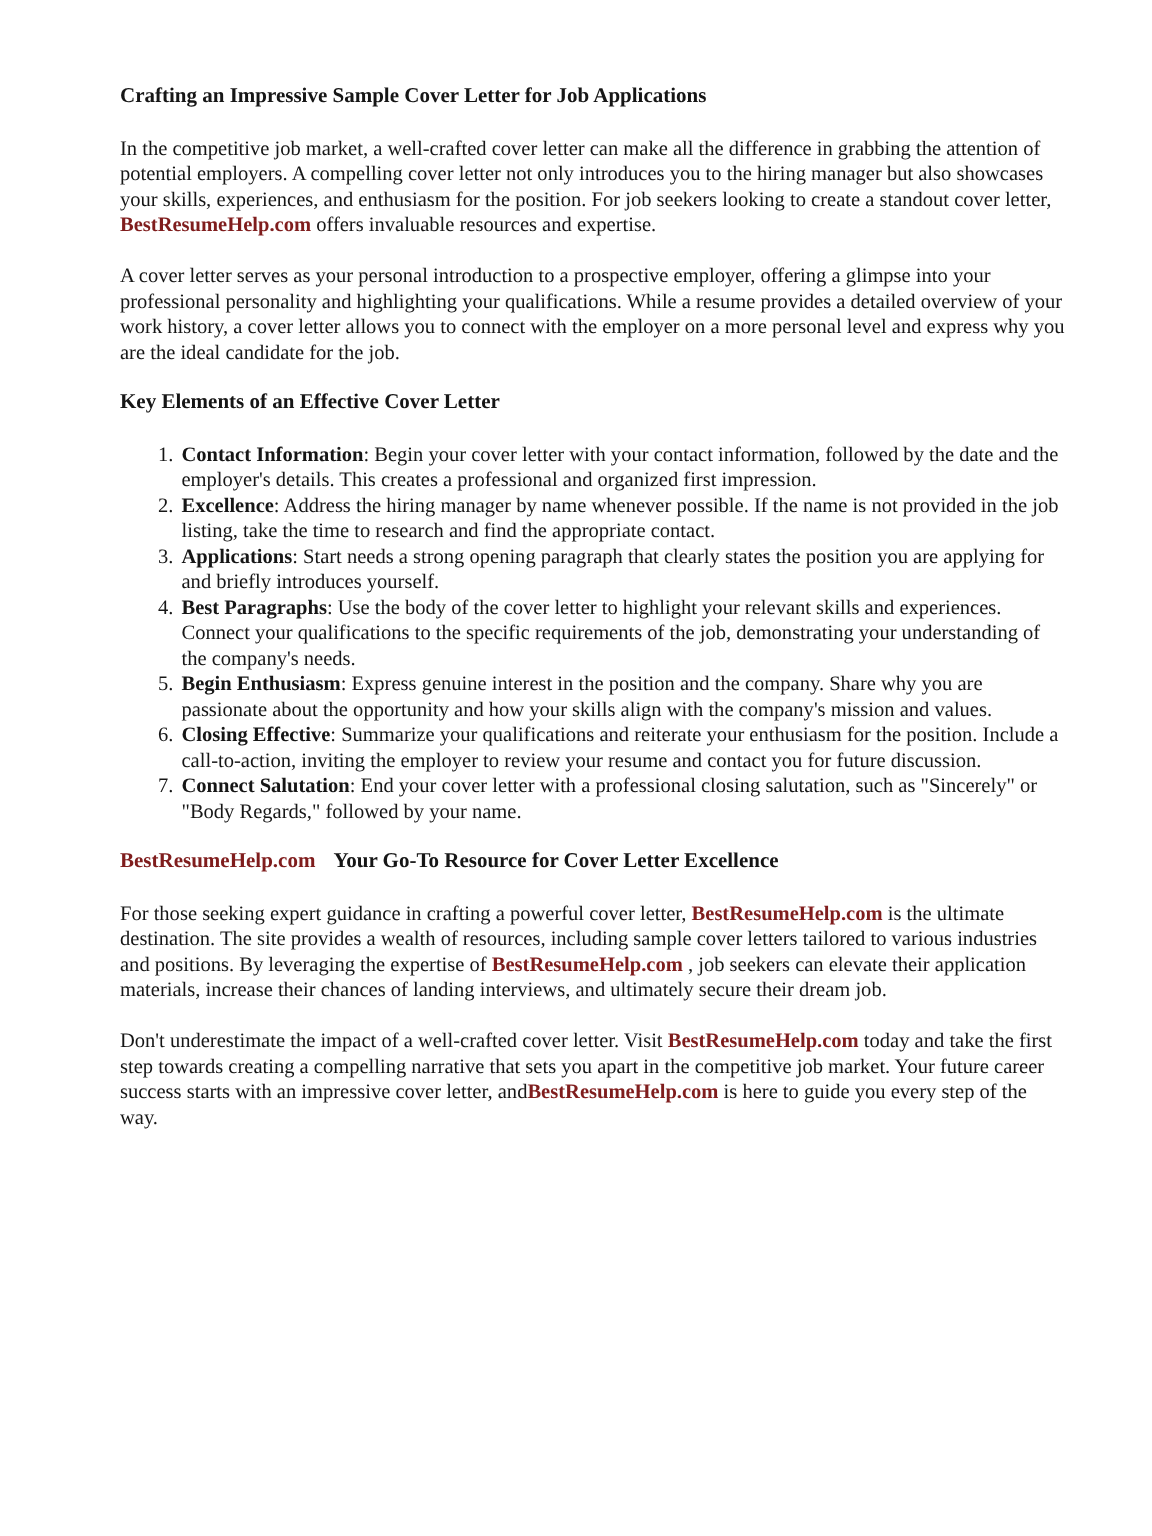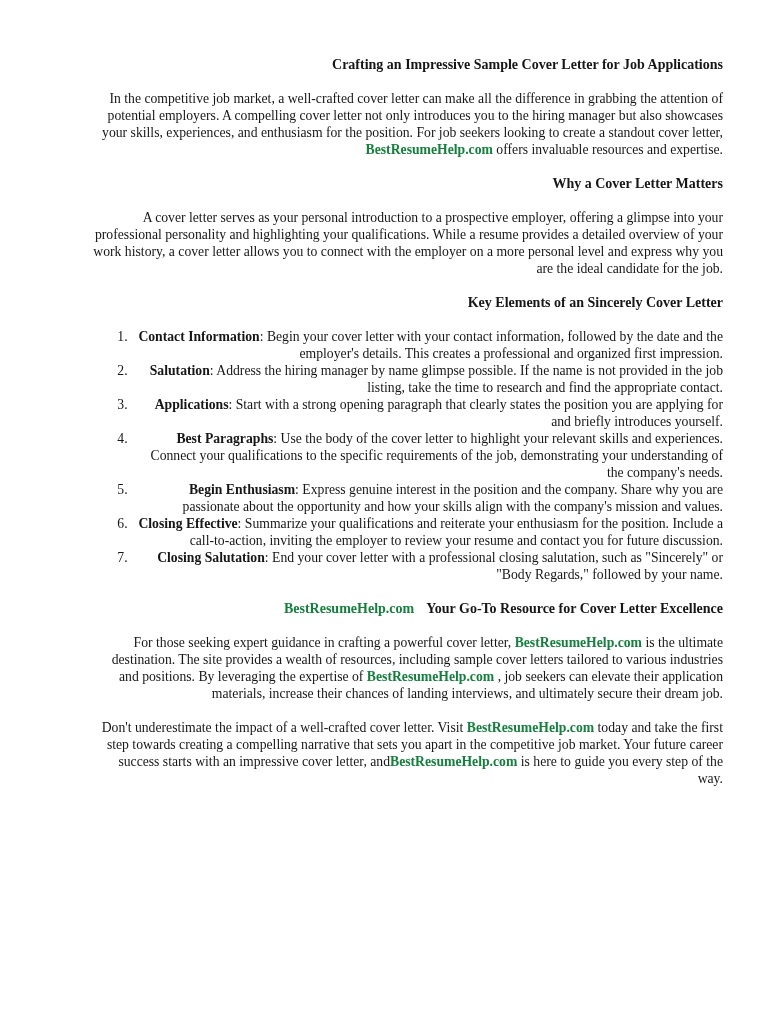--- a/index.html
+++ b/index.html
@@ -5,51 +5,50 @@
   html, body { margin: 0; padding: 0; }
   body {
     width: 768px; height: 1024px;
     background: #ffffff;
     overflow: hidden;
     font-family: "Liberation Serif", serif;
     color: #161616;
   }
   .doc {
     position: absolute;
-    left: 92px; top: 56px;
+    left: 80px; top: 56px;
     width: 631px;
     font-size: 13.7px;
     line-height: 17px;
-    text-align: right;
+    text-align: left;
   }
   .block { margin: 0 0 17px 0; }
   .heading { font-weight: bold; font-size: 14px; }
   ol.list { margin: 0 0 17px 0; padding-left: 39px; }
   ol.list li { padding-left: 2px; }
   .term { font-weight: bold; }
-  .link { color: #15803d; font-weight: bold; cursor: pointer; }
+  .link { color: #7f1d1d; font-weight: bold; cursor: pointer; }
   .bold { font-weight: bold; }
   .gap { margin-left: 12px; margin-top: 40px; }
 </style>
 </head>
 <body>
 
 <div class="doc">
   <div>
       <p class="block heading"><span>Crafting an Impressive Sample Cover Letter for Job Applications</span></p>
       <p class="block para"><span>In the competitive job market, a well-crafted cover letter can make all the difference in grabbing the attention of potential employers. A compelling cover letter not only introduces you to the hiring manager but also showcases your skills, experiences, and enthusiasm for the position. For job seekers looking to create a standout cover letter, </span><span class="link">BestResumeHelp.com</span><span> offers invaluable resources and expertise.</span></p>
-      <p class="block heading"><span>Why a Cover Letter Matters</span></p>
       <p class="block para"><span>A cover letter serves as your personal introduction to a prospective employer, offering a glimpse into your professional personality and highlighting your qualifications. While a resume provides a detailed overview of your work history, a cover letter allows you to connect with the employer on a more personal level and express why you are the ideal candidate for the job.</span></p>
-      <p class="block heading"><span>Key Elements of an Sincerely Cover Letter</span></p>
+      <p class="block heading"><span>Key Elements of an Effective Cover Letter</span></p>
       <ol class="list block">
         <li><span class="term">Contact Information</span><span>: Begin your cover letter with your contact information, followed by the date and the employer's details. This creates a professional and organized first impression.</span></li>
-        <li><span class="term">Salutation</span><span>: Address the hiring manager by name glimpse possible. If the name is not provided in the job listing, take the time to research and find the appropriate contact.</span></li>
-        <li><span class="term">Applications</span><span>: Start with a strong opening paragraph that clearly states the position you are applying for and briefly introduces yourself.</span></li>
+        <li><span class="term">Excellence</span><span>: Address the hiring manager by name whenever possible. If the name is not provided in the job listing, take the time to research and find the appropriate contact.</span></li>
+        <li><span class="term">Applications</span><span>: Start needs a strong opening paragraph that clearly states the position you are applying for and briefly introduces yourself.</span></li>
         <li><span class="term">Best Paragraphs</span><span>: Use the body of the cover letter to highlight your relevant skills and experiences. Connect your qualifications to the specific requirements of the job, demonstrating your understanding of the company's needs.</span></li>
         <li><span class="term">Begin Enthusiasm</span><span>: Express genuine interest in the position and the company. Share why you are passionate about the opportunity and how your skills align with the company's mission and values.</span></li>
         <li><span class="term">Closing Effective</span><span>: Summarize your qualifications and reiterate your enthusiasm for the position. Include a call-to-action, inviting the employer to review your resume and contact you for future discussion.</span></li>
-        <li><span class="term">Closing Salutation</span><span>: End your cover letter with a professional closing salutation, such as "Sincerely" or "Body Regards," followed by your name.</span></li>
+        <li><span class="term">Connect Salutation</span><span>: End your cover letter with a professional closing salutation, such as "Sincerely" or "Body Regards," followed by your name.</span></li>
       </ol>
       <p class="block heading"><span class="link">BestResumeHelp.com</span><span class="bold gap">Your Go-To Resource for Cover Letter Excellence</span></p>
       <p class="block para"><span>For those seeking expert guidance in crafting a powerful cover letter, </span><span class="link">BestResumeHelp.com</span><span> is the ultimate destination. The site provides a wealth of resources, including sample cover letters tailored to various industries and positions. By leveraging the expertise of </span><span class="link">BestResumeHelp.com</span><span> , job seekers can elevate their application materials, increase their chances of landing interviews, and ultimately secure their dream job.</span></p>
       <p class="block para"><span>Don't underestimate the impact of a well-crafted cover letter. Visit </span><span class="link">BestResumeHelp.com</span><span> today and take the first step towards creating a compelling narrative that sets you apart in the competitive job market. Your future career success starts with an impressive cover letter, and</span><span class="link">BestResumeHelp.com</span><span> is here to guide you every step of the way.</span></p>
     </div>
 </div>
 
 </body></html>

